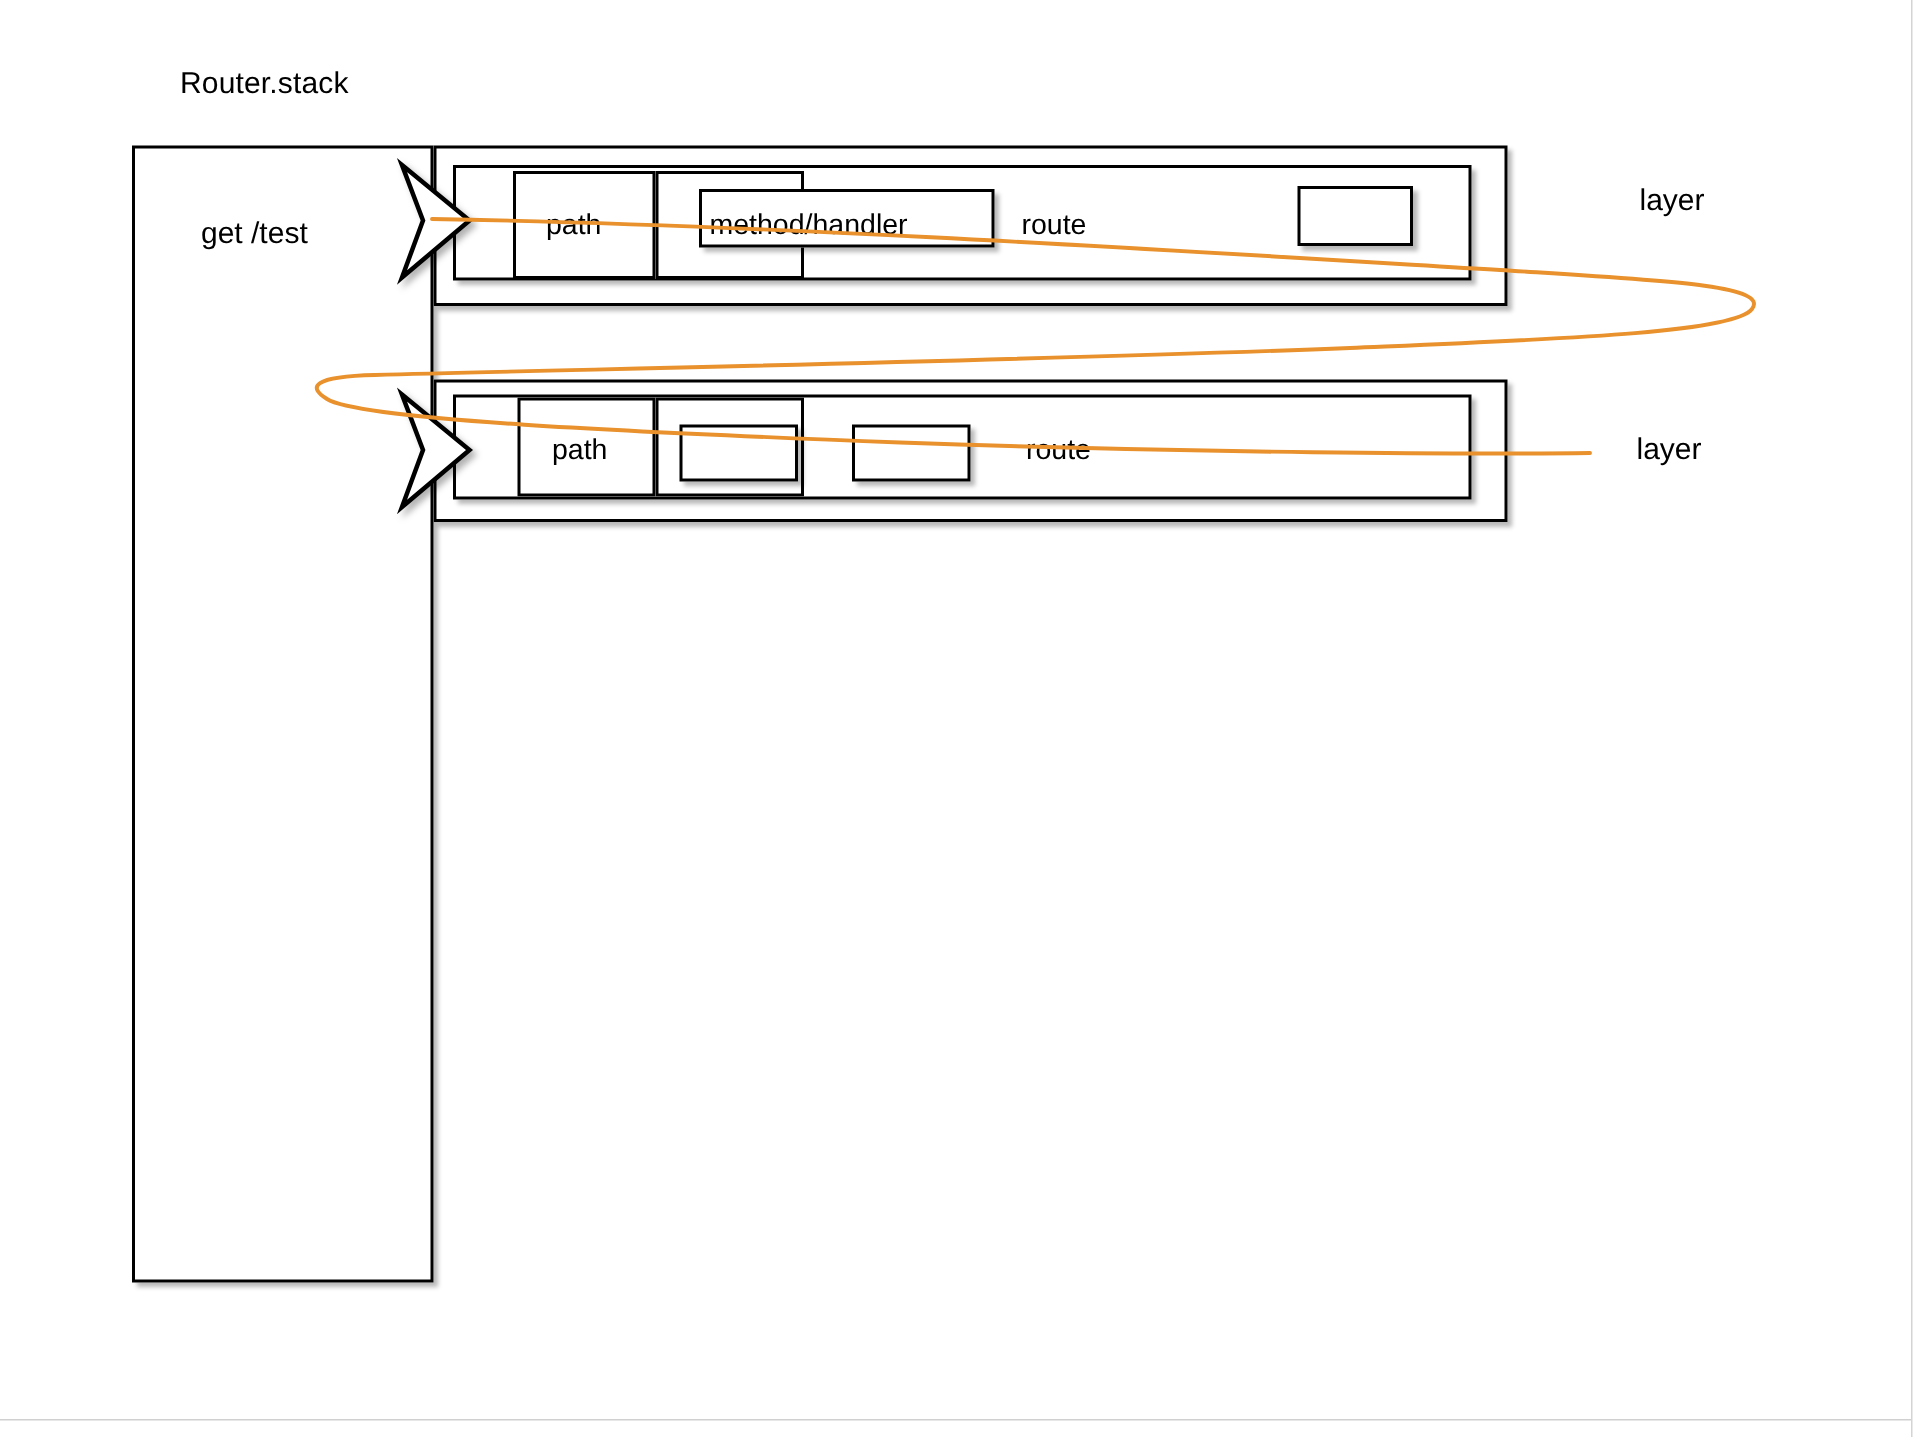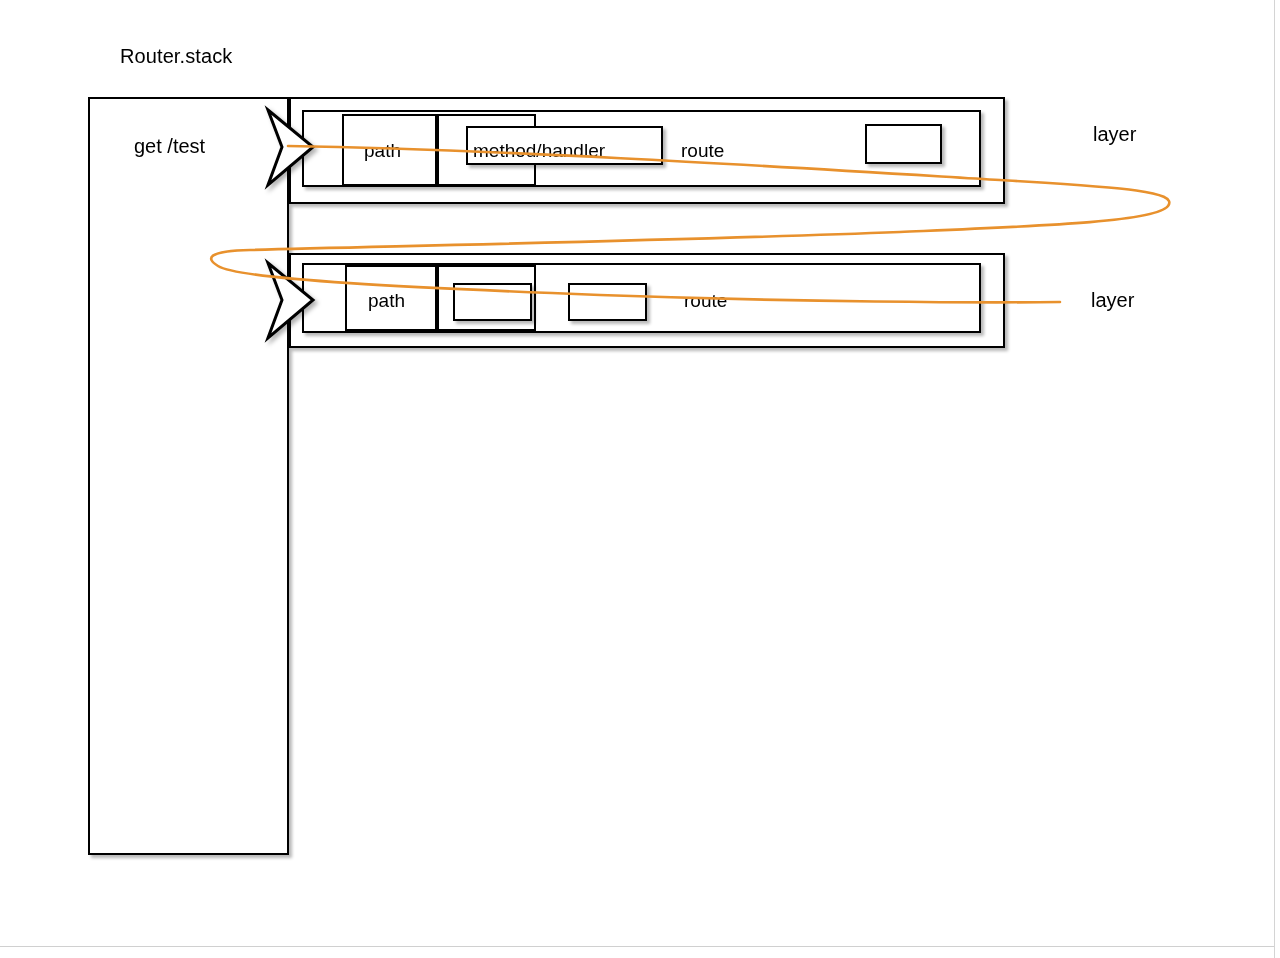--- a/index.html
+++ b/index.html
@@ -83,21 +83,21 @@
   .layer1-cell2 { left: 437px; top: 114px; width: 99px; height: 72px; }
   .layer2-path { left: 345px; top: 265px; width: 92px; height: 66px; }
   .layer2-cell2 { left: 437px; top: 265px; width: 99px; height: 66px; }
 
   
   .layer1-mh { left: 466px; top: 126px; width: 197px; height: 39px; }
   .layer1-sq { left: 865px; top: 124px; width: 77px; height: 40px; }
   .layer2-sq1 { left: 453px; top: 283px; width: 79px; height: 38px; }
   .layer2-sq2 { left: 568px; top: 283px; width: 79px; height: 38px; }
 
-  .label-get     { left: 134px; top: 135px; font-size: 20px; }
+  .label-get     { left: 134px; top: 145px; font-size: 20px; }
   .label-path1   { left: 364px; top: 140px; }
   .label-mh      { left: 473px; top: 140px; }
   .label-route1  { left: 681px; top: 140px; }
   .label-path2   { left: 368px; top: 290px; }
   .label-route2  { left: 684px; top: 290px; }
   .label-layer1  { left: 1093px; top: 123px; font-size: 20px; }
   .label-layer2  { left: 1091px; top: 289px; font-size: 20px; }
 
   svg.overlay {
     position: absolute;

